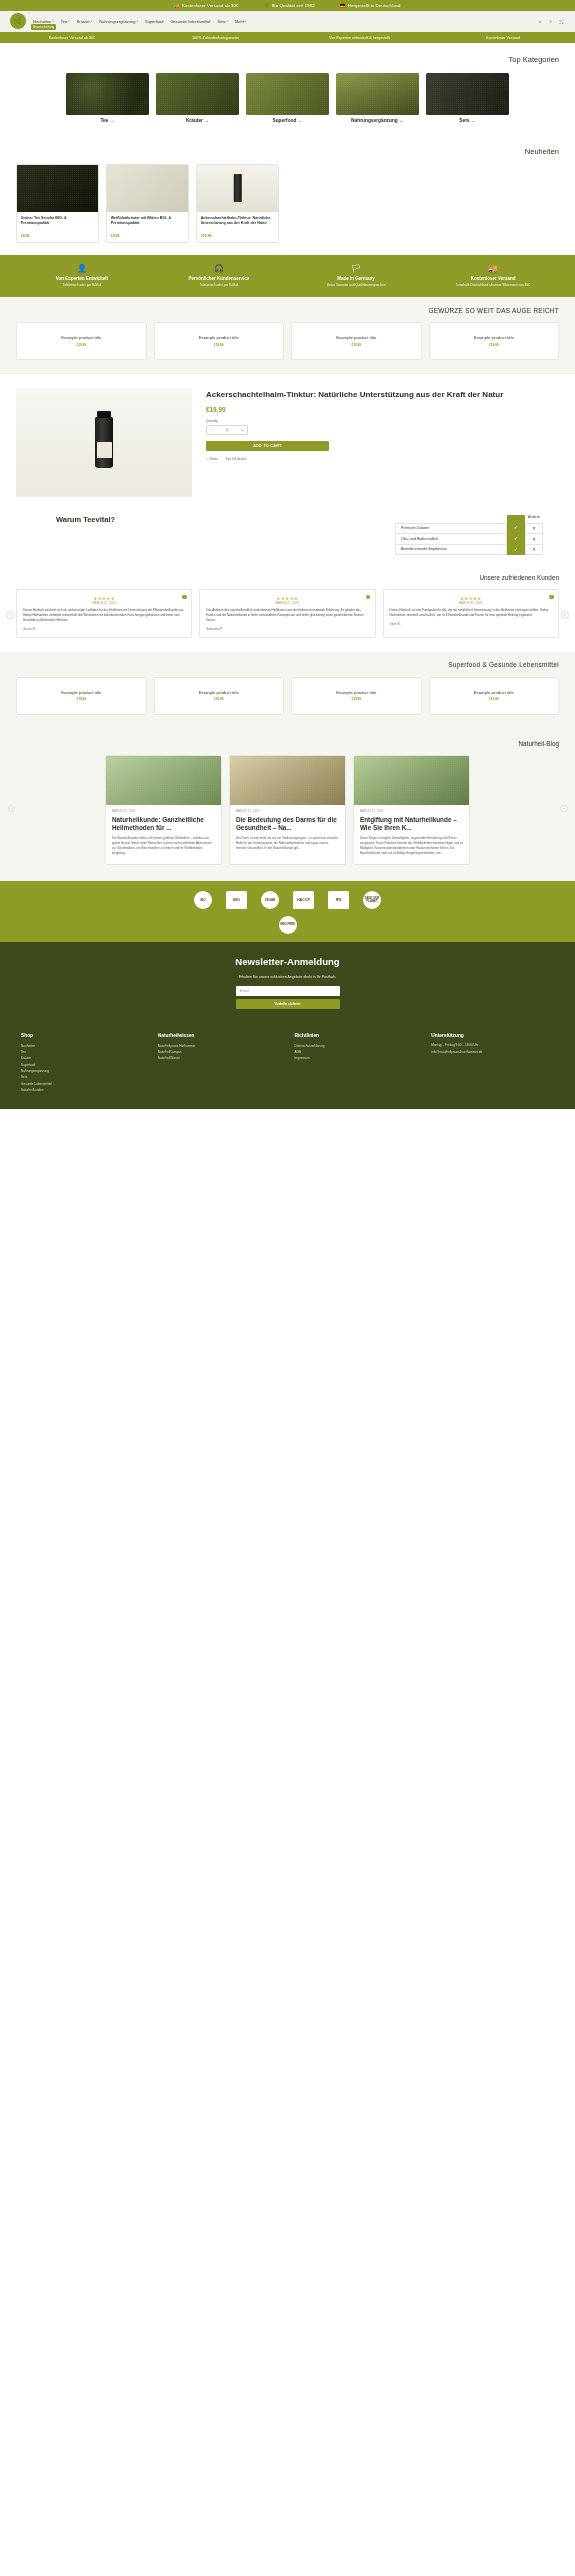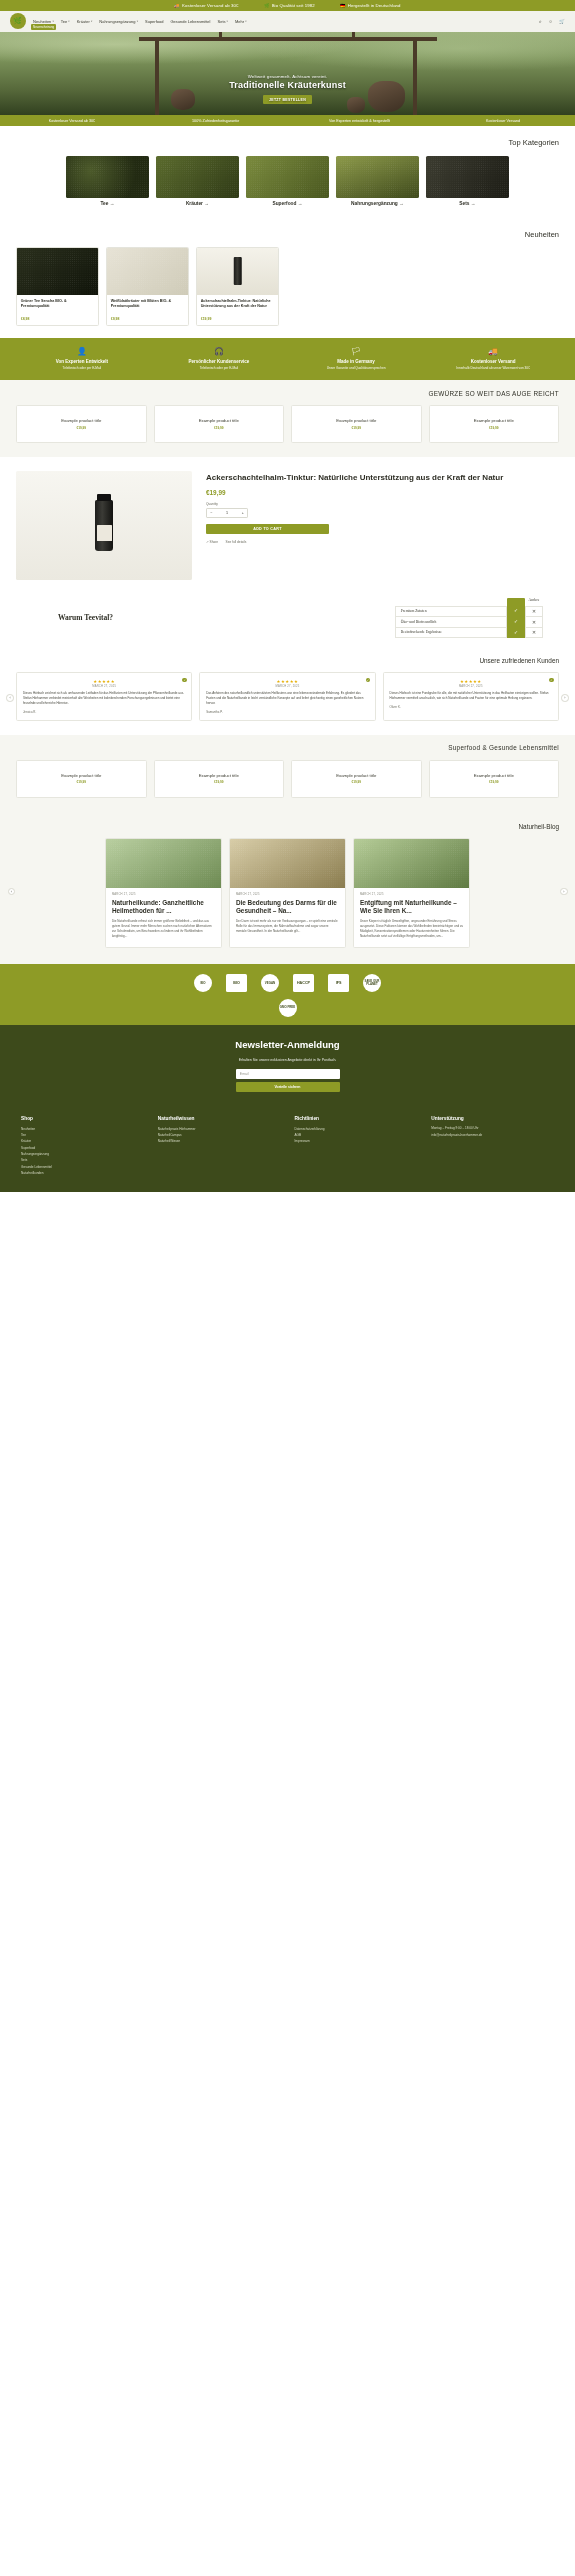--- a/index.html
+++ b/index.html
@@ -186,21 +186,21 @@
     font-size: 3.7px; color:#3a3a2f; background:#fff;
   }
   .atc {
     margin-top: 5.9px; width: 123px; height: 10.7px; background: #8e9b26; color: #fff;
     border-radius: 1.1px; font-size: 3.7px; font-weight: 700; letter-spacing: 0.3px;
     display: flex; align-items: center; justify-content: center;
   }
   .pdp .meta { margin-top: 5.3px; display: flex; gap: 7.5px; font-size: 3.2px; color: #6c6c60; }
 
   
-  .why { display: flex; align-items: center; gap: 16px; padding: 12.8px 32px 16px; font-family: Liberation Serif, serif; }
+  .why { display: flex; align-items: flex-start; gap: 16px; padding: 12.8px 32px 16px; }
   .why h3 { font-size: 7.5px; font-weight: 700; color: #2f2f26; flex: 0 0 107px; text-align: center; }
   .why .table { flex: 1; display: flex; justify-content: flex-end; }
   .why .rows { width: 112px; }
   .why .row {
     height: 10.7px; border: 0.5px solid #e4e4dc; border-bottom: none;
     display: flex; align-items: center; padding-left: 4.8px;
     font-size: 3.7px; color: #3a3a2f; background:#fff;
   }
   .why .row:last-child { border-bottom: 0.5px solid #e4e4dc; }
   .why .colhead { font-size: 3.7px; color:#3a3a2f; text-align:center; height:7.5px;}
@@ -336,38 +336,20 @@
       </div>
     </div>
     <div class="nav-badge">Neuerscheinung</div>
     <div class="header-actions">
       <span>⌕</span>
       <span>☺</span>
       <span>🛒</span>
     </div>
   </div>
 
-  <div class="hero">
-    <div class="sky"></div>
-    <div class="pergola">
-      <div class="beam" style="left:0;top:5.3px;width:298px;height:3.7px;"></div>
-      <div class="beam" style="left:16px;top:9px;width:4.8px;height:74px;"></div>
-      <div class="beam" style="left:274px;top:9px;width:4.8px;height:74px;"></div>
-      <div class="beam" style="left:80px;top:0;width:3.2px;height:9.6px;"></div>
-      <div class="beam" style="left:213px;top:0;width:3.2px;height:9.6px;"></div>
-      <div class="pot" style="left:32px;bottom:4.3px;width:24.5px;height:21px;"></div>
-      <div class="pot" style="left:229px;bottom:3.2px;width:37px;height:31px;"></div>
-      <div class="pot" style="left:208px;bottom:2.1px;width:18px;height:16px;"></div>
-    </div>
-    <div class="hero-text">
-      <div class="kicker">Weltweit gesammelt. Achtsam vereint.</div>
-      <h1>Traditionelle Kräuterkunst</h1>
-      <div class="hero-btn">JETZT BESTELLEN</div>
-    </div>
-  </div>
 
   <div class="usp-strip">
     <div>Kostenloser Versand ab 30€</div>
     <div>100% Zufriedenheitsgarantie</div>
     <div>Von Experten entwickelt &amp; hergestellt</div>
     <div>Kostenloser Versand</div>
   </div>
 
   <div class="section">
     <div class="section-title">Top Kategorien</div>

